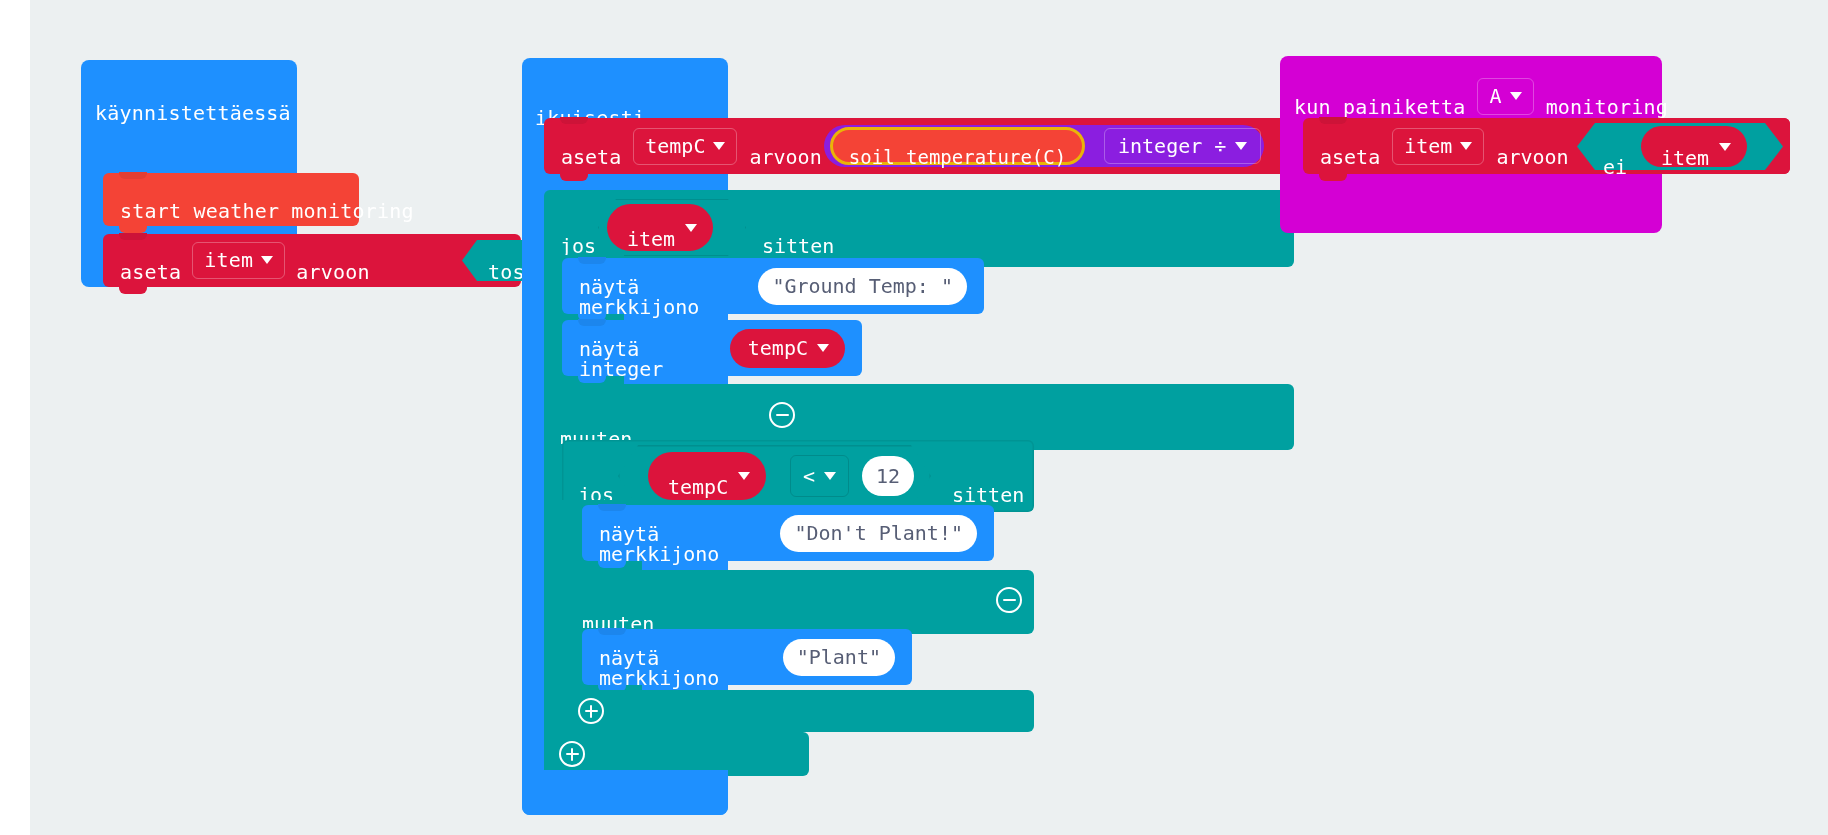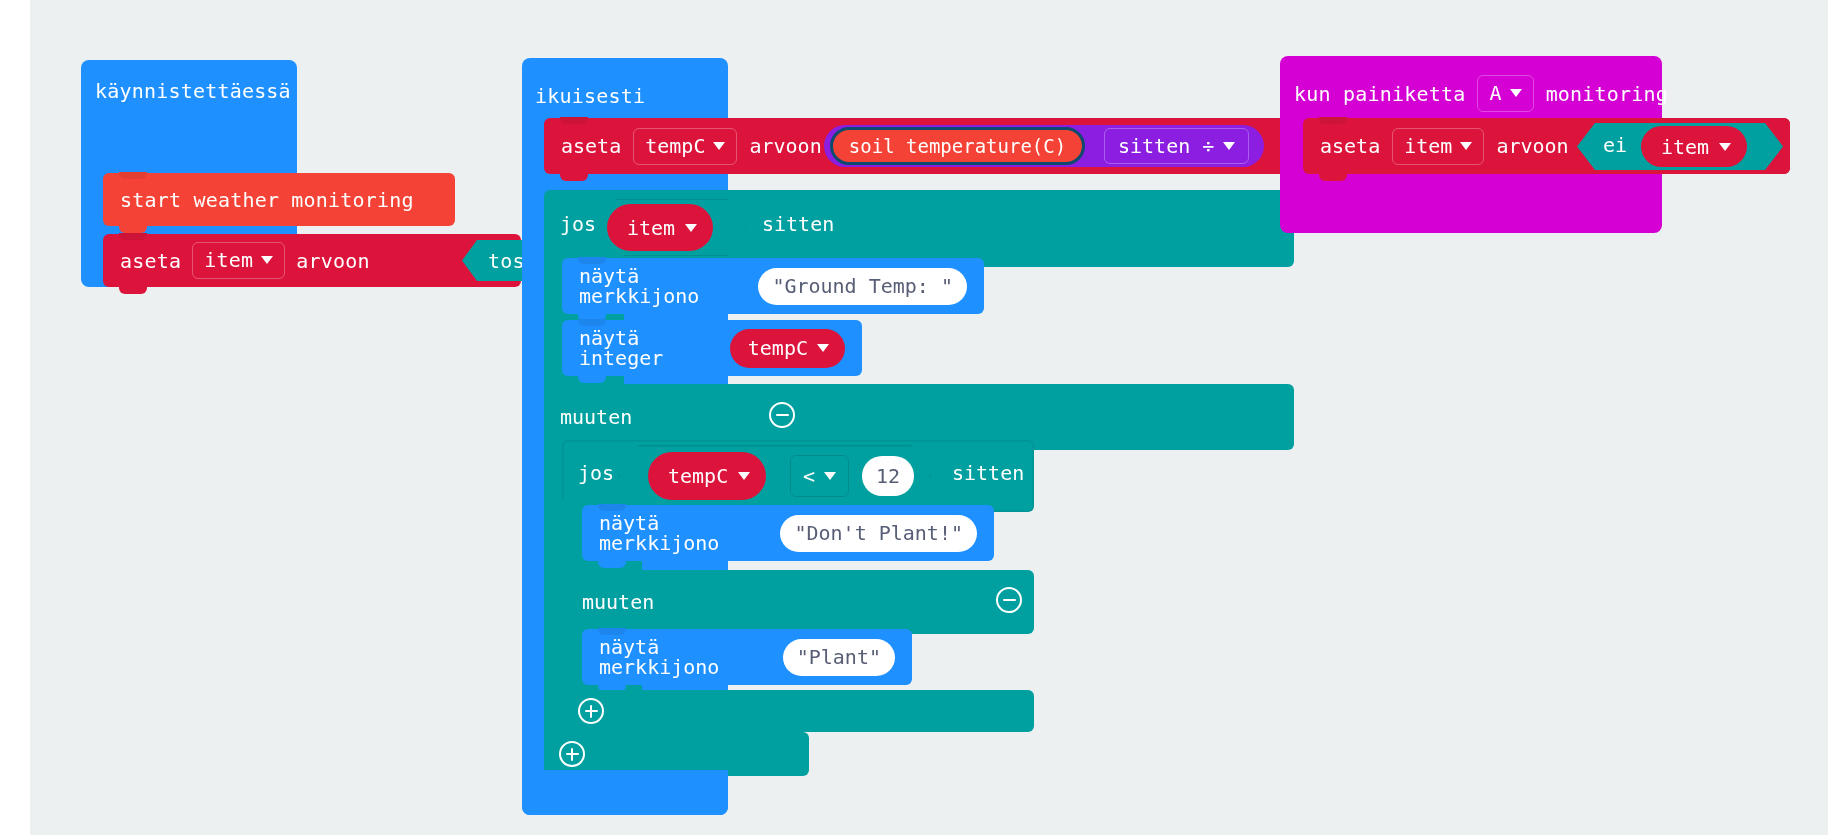--- a/index.html
+++ b/index.html
@@ -72,20 +72,21 @@
     font-size: 20px;
     letter-spacing: 0.2px;
     white-space: nowrap;
   }
 
   .label {
     font-family: "DejaVu Sans Mono", "Liberation Mono", monospace;
     font-size: 20px;
     color: #ffffff;
     line-height: 1;
+    margin-top: 22px;
   }
 
   
   .hat {
     border-radius: 8px;
   }
 
   
   .stmt {
     border-radius: 6px;
@@ -191,21 +192,21 @@
     <div id="grid-mask-v"></div>
   </div>
   <div id="gutter"></div>
 
   <div class="blk" style="left:81px; top:60px; width:216px; height:227px;">
 
     <div class="c-loops hat" style="position:absolute; left:0; top:0; width:216px; height:227px; border-radius:8px;"></div>
 
     <div class="label" style="position:absolute; left:14px; top:21px;">käynnistettäessä</div>
 
-    <div class="c-custom stmt" style="left:22px; top:113px; width:352px; height:53px; padding:0 17px;text-align:center;">
+    <div class="c-custom stmt" style="left:22px; top:113px; width:256px; height:53px; padding:0 17px;text-align:center;">
       <span class="label">start weather monitoring</span>
     </div>
 
     <div class="c-var stmt" style="left:22px; top:174px; width:418px; height:53px; padding:0 17px; gap:11px;">
       <span class="label">aseta</span>
       <span class="dropdown">
         <span>item</span>
         <i class="caret"></i>
       </span>
       <span class="label">arvoon</span>
@@ -230,27 +231,27 @@
     <span class="dropdown">
       <span>tempC</span>
       <i class="caret"></i>
     </span>
     <span class="label">arvoon</span>
   </div>
 
   <div class="c-math" style="position:absolute; left:824px; top:125px; width:440px; height:42px; border-radius:999px;"></div>
 
   <div class="c-custom" style="position:absolute; left:830px; top:127px; width:255px; height:38px; border-radius:999px;
-              border:3px solid #0c4a6e; display:flex; align-items:center; justify-content:center;">
+              border:3px solid #eab308; display:flex; align-items:center; justify-content:center;">
     <span class="label" style="font-size:19px;">soil temperature(C)</span>
   </div>
 
   <div class="dropdown" style="position:absolute; left:1104px; top:128px; height:36px; padding:0 13px; gap:9px;
               display:flex; align-items:center;">
-    <span>sitten ÷</span>
+    <span>integer ÷</span>
     <i class="caret"></i>
   </div>
 
   <div class="c-logic" style="position:absolute; left:544px; top:190px; width:750px; height:77px; border-radius:6px;"></div>
   <div class="label" style="position:absolute; left:560px; top:214px;">jos</div>
 
   <div class="c-logic" style="position:absolute; left:598px; top:199px; width:148px; height:57px;
               border:1.5px solid rgba(0,0,0,0.10); border-radius:4px;
               clip-path:polygon(18px 0, calc(100% - 18px) 0, 100% 50%, calc(100% - 18px) 100%, 18px 100%, 0 50%);"></div>
   <div class="c-var reporter" style="position:absolute; left:607px; top:204px; height:47px; padding:0 16px 0 20px; display:flex; align-items:center; gap:10px;">

